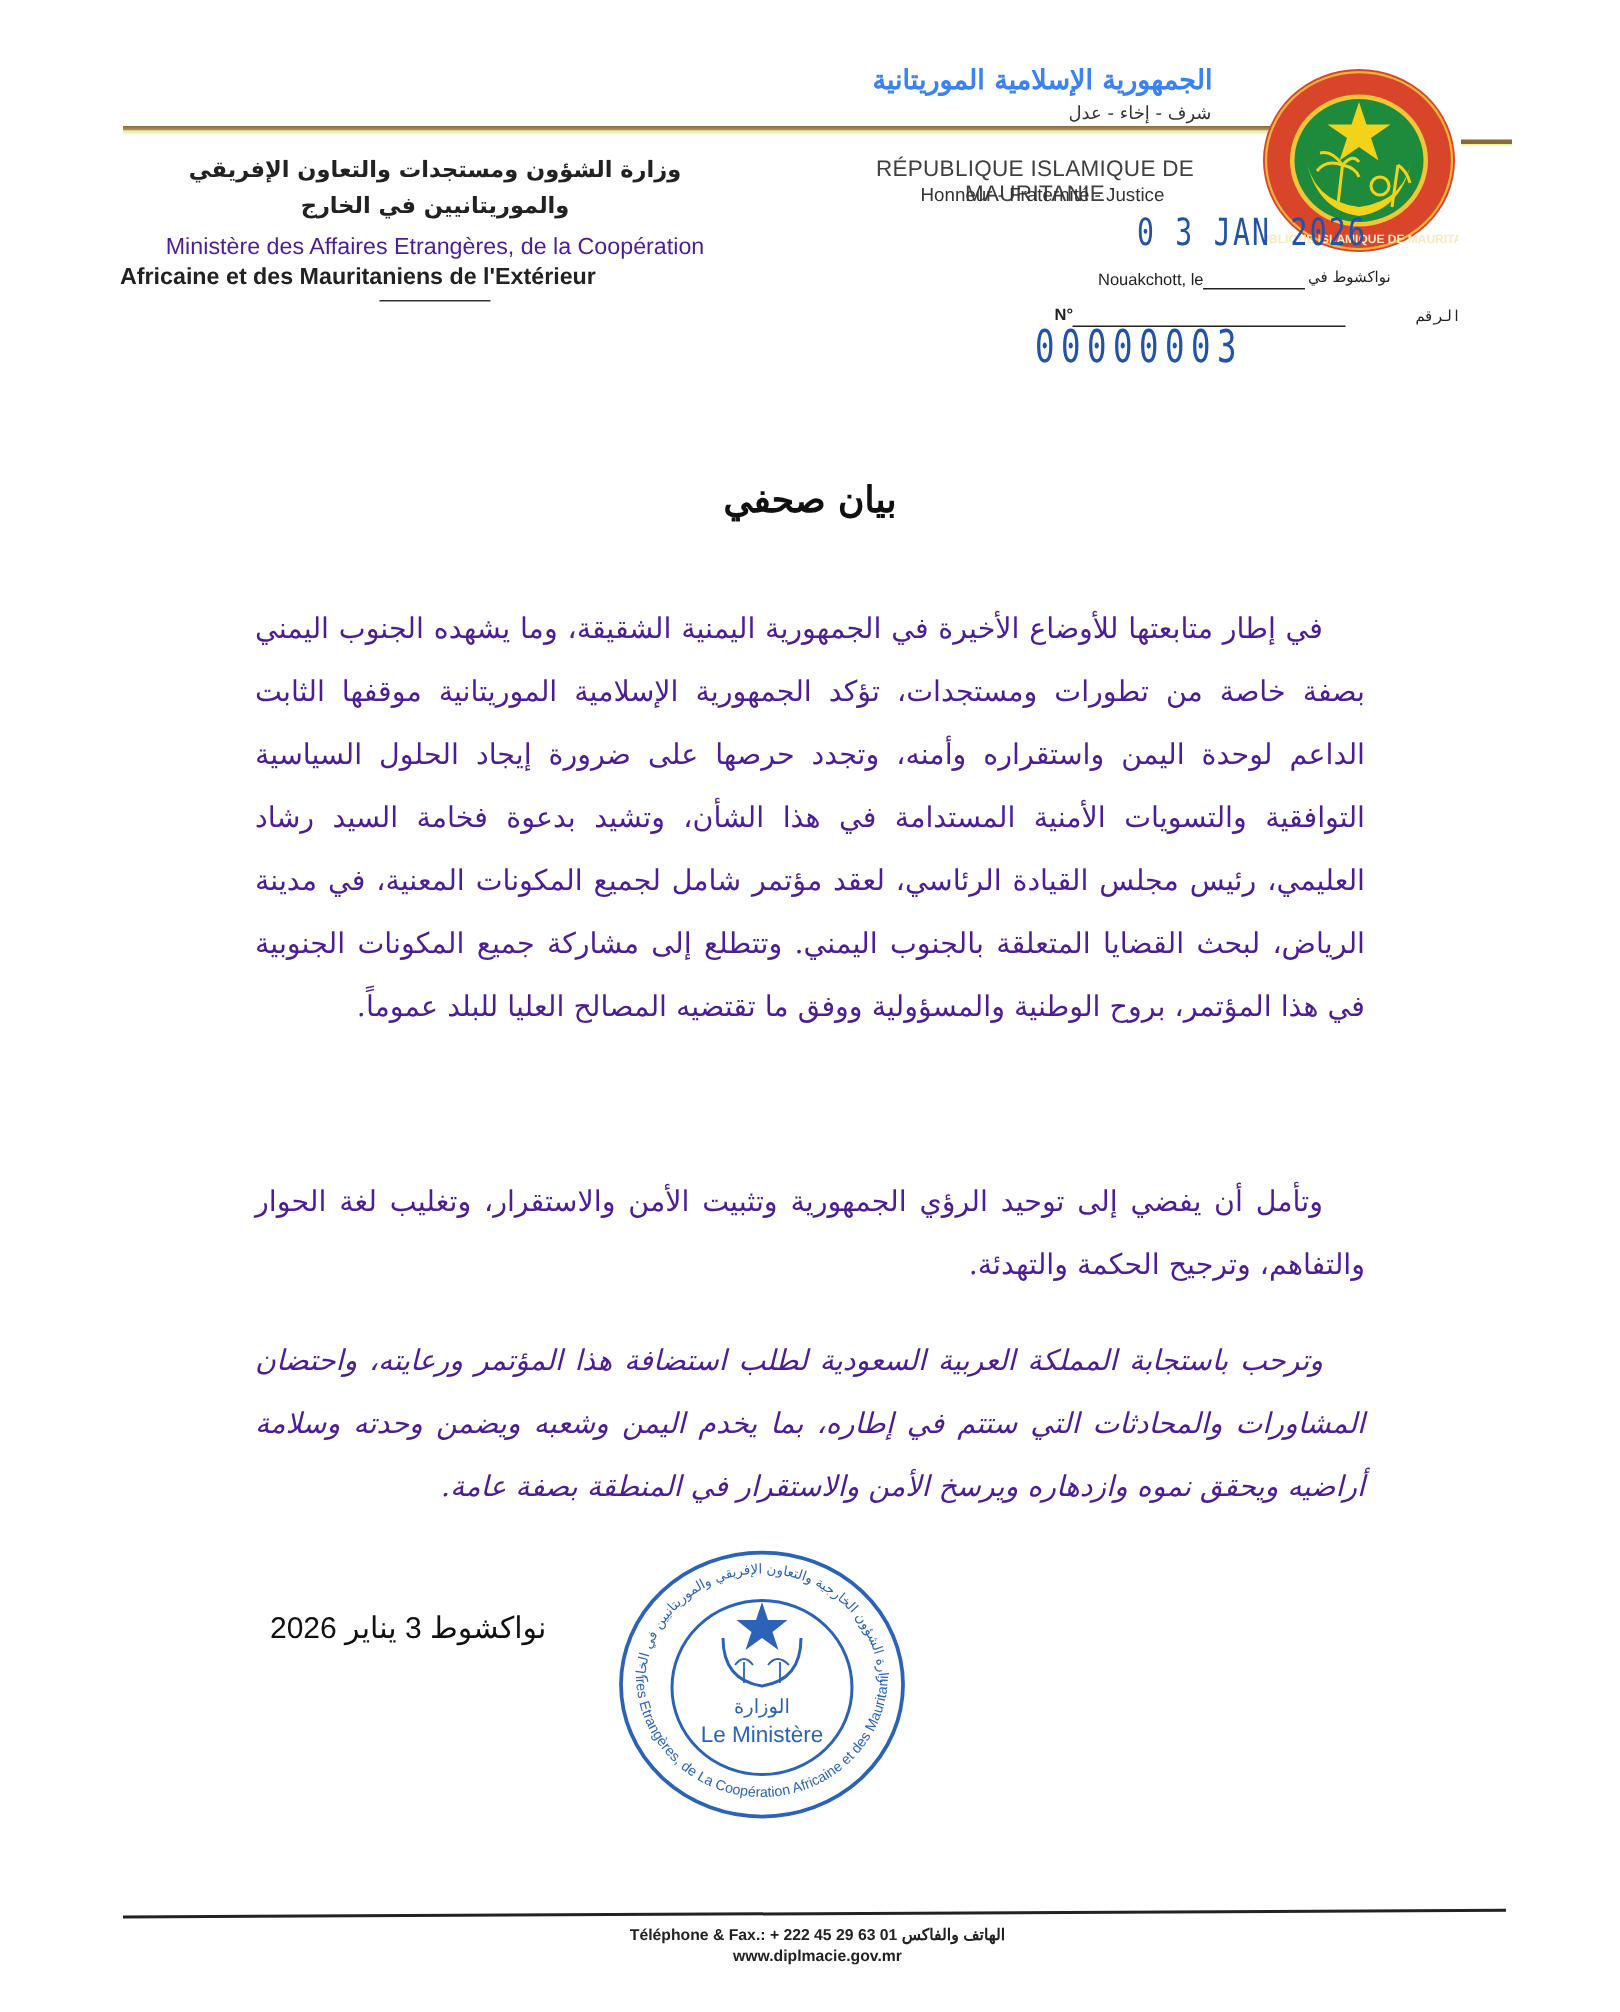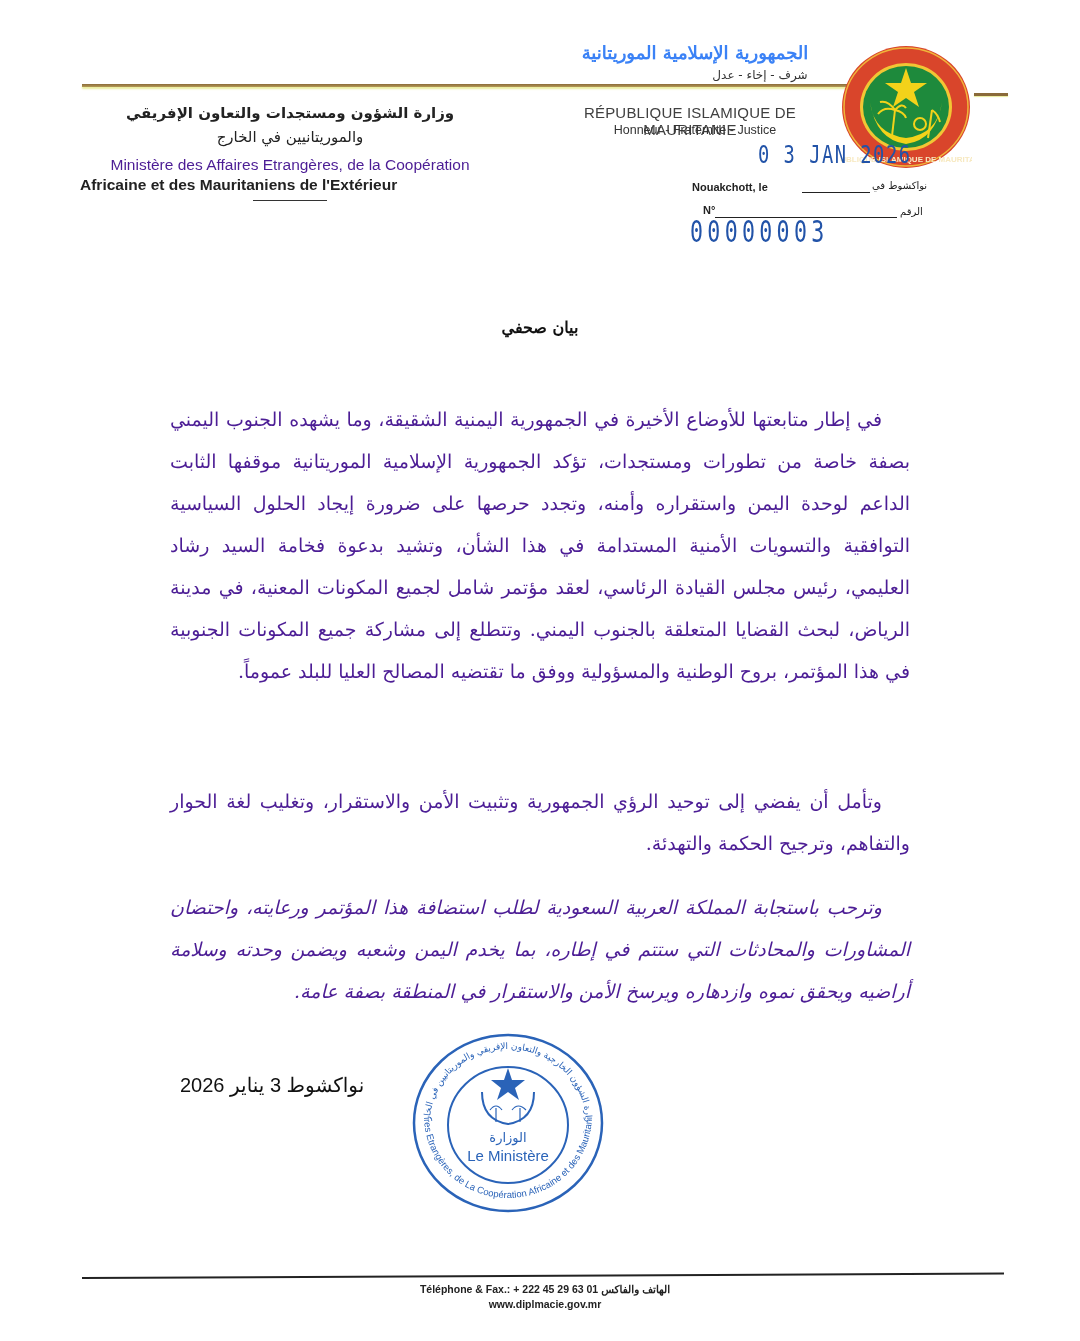--- a/index.html
+++ b/index.html
@@ -5,34 +5,34 @@
   html, body { margin:0; padding:0; background:#ffffff; }
   body { width:1080px; height:1341px; position:relative; overflow:hidden; font-family:"DejaVu Sans", sans-serif; color:#1a1a1a; }
   .abs { position:absolute; }
   .rule-top { left:82px; top:84px; width:880px; height:3px; background:linear-gradient(#8a6a3a,#b59a55); box-shadow:0 2px 2px #e9ec9a; }
   .rule-top-right { left:974px; top:93px; width:34px; height:3px; background:#8a6a3a; box-shadow:0 1px 1px #e9ec9a; }
   .ar-rep { left:560px; top:42px; width:270px; text-align:center; direction:rtl; font-family:"DejaVu Serif", serif; font-weight:bold; font-size:18px; color:#3b82f6; }
   .ar-motto { left:700px; top:68px; width:120px; text-align:center; direction:rtl; font-size:12px; color:#333; }
   .fr-rep { left:540px; top:104px; width:300px; text-align:center; font-family:"Liberation Sans", sans-serif; font-weight:normal; font-size:15px; letter-spacing:0.2px; color:#404040; }
   .fr-motto { left:560px; top:123px; width:270px; text-align:center; font-family:"Liberation Sans", sans-serif; font-size:12.5px; color:#333; }
   .ministry-ar1 { left:80px; top:104px; width:420px; text-align:center; direction:rtl; font-weight:bold; font-size:15px; color:#222; }
-  .ministry-ar2 { left:80px; top:128px; width:420px; text-align:center; direction:rtl; font-weight:normal; font-size:15px; color:#222; }
+  .ministry-ar2 { left:80px; top:128px; width:420px; text-align:center; direction:rtl; font-weight:bold; font-size:15px; color:#222; }
   .ministry-fr1 { left:80px; top:156px; width:420px; text-align:center; font-family:"Liberation Sans", sans-serif; font-weight:normal; font-size:15.5px; color:#4c1d95; }
   .ministry-fr2 { left:80px; top:176px; width:420px; font-family:"Liberation Sans", sans-serif; font-weight:bold; font-size:15.5px; color:#222; }
   .ministry-underline { left:253px; top:200px; width:74px; height:1px; background:#333; }
   .stamp-date { left:758px; top:140px; font-family:"DejaVu Sans Mono", monospace; font-size:25px; color:#2253a8; transform:scaleX(0.75); transform-origin:left top; letter-spacing:2px; white-space:pre; }
-  .nk-label { left:692px; top:181px; font-family:"Liberation Sans", sans-serif; font-weight:bold; font-size:11px; color:#222; }
+  .nk-label { left:732px; top:181px; font-family:"Liberation Sans", sans-serif; font-weight:normal; font-size:11px; color:#222; }
   .nk-line { left:802px; top:192px; width:68px; height:1px; background:#222; }
   .nk-ar { left:872px; top:180px; direction:rtl; font-size:10px; color:#222; }
   .no-label { left:703px; top:204px; font-family:"Liberation Sans", sans-serif; font-weight:bold; font-size:11px; color:#222; }
   .no-line { left:715px; top:217px; width:182px; height:1px; background:#222; }
-  .no-ar { left:900px; top:206px; direction:rtl; font-size:10px; color:#222; }
+  .no-ar { left:944px; top:206px; direction:rtl; font-size:10px; color:#222;font-family:Liberation Mono, monospace; }
   .stamp-no { left:690px; top:214px; font-family:"DejaVu Sans Mono", monospace; font-size:30px; color:#2253a8; transform:scaleX(0.72); transform-origin:left top; letter-spacing:6px; }
   .emblem { left:840px; top:44px; width:132px; height:126px; }
-  .title { left:300px; top:318px; width:480px; text-align:center; direction:rtl; font-family:"DejaVu Serif", serif; font-weight:bold; font-size:16px; color:#111; }
+  .title { left:300px; top:318px; width:480px; text-align:center; direction:rtl; font-family:"DejaVu Serif", serif; font-weight:bold; font-size:24px; color:#111; }
   .body { left:170px; width:740px; direction:rtl; text-align:justify; text-align-last:right; font-family:"DejaVu Serif", serif; font-size:19px; line-height:42px; color:#4c1d95; }
   .p1 { top:398px; }
   .p2 { top:780px; }
   .p3 { top:886px;font-style:italic; }
   .p1, .p2, .p3 { text-indent:28px; }
   .signoff { left:180px; top:1073px; direction:rtl; font-family:"Liberation Sans", sans-serif; font-size:20px; color:#111; }
   .seal { left:408px; top:1030px; width:200px; height:186px; }
   .rule-bottom { left:82px; top:1277px; width:922px; height:2px; background:#222; transform:rotate(-0.28deg); transform-origin:left center; }
   .footer-tel { left:380px; top:1283px; width:330px; text-align:center; font-family:"Liberation Sans", sans-serif; font-weight:bold; font-size:10.5px; color:#222; white-space:nowrap; }
   .footer-web { left:380px; top:1298px; width:330px; text-align:center; font-family:"Liberation Sans", sans-serif; font-weight:bold; font-size:10.5px; color:#222; }

